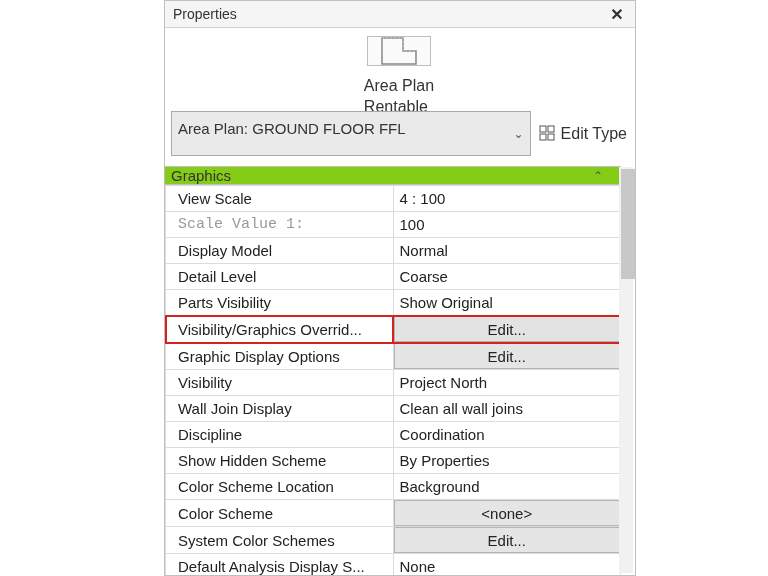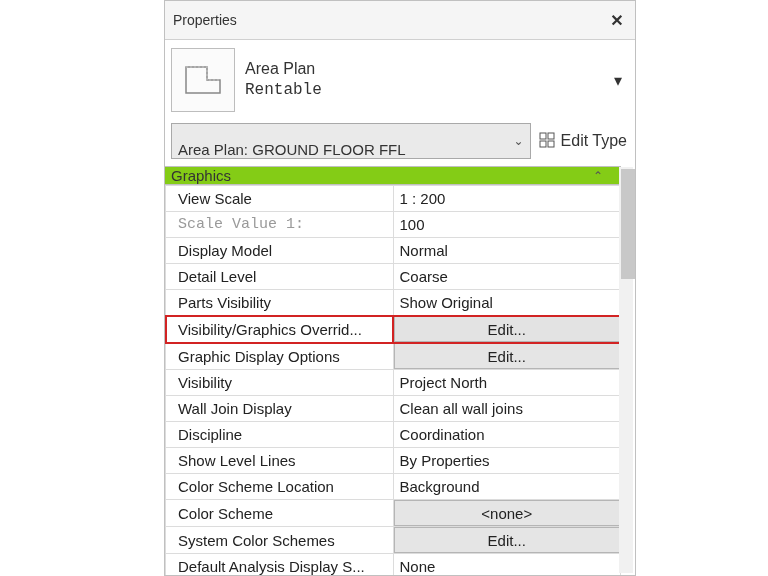--- a/index.html
+++ b/index.html
@@ -16,66 +16,67 @@
       position: absolute;
       left: 164px;
       top: 0;
       width: 472px;
       height: 576px;
       border: 1px solid #c0c0c0;
       background: #fff;
       overflow: hidden;
     }
     .titlebar {
-      height: 39px;
+      height: 27px;
       background: #f5f5f5;
       border-bottom: 1px solid #d0d0d0;
       display: flex;
       align-items: center;
       padding: 0 8px;
       font-size: 14px;
       color: #333;
     }
     .titlebar .title { flex: 1; }
     .titlebar .close {
       width: 20px; height: 20px;
       display: flex; align-items: center; justify-content: center;
       font-size: 16px; font-weight: bold; cursor: pointer;
     }
     .type-selector {
       display: flex;
       align-items: center;
       padding: 8px 8px 8px 6px;
       gap: 10px;
       height: 80px;
+      flex-direction: column;
     }
     .thumb {
       width: 64px; height: 64px;
       border: 1px solid #bdbdbd;
       background: #fbfbfb;
       display: flex; align-items: center; justify-content: center;
       position: relative;
     }
     .thumb svg { width: 36px; height: 28px; }
     .type-label { flex: 1; color: #333; font-size: 16px; line-height: 1.3; }
-    .type-label .line2 { display: block; font-family: Liberation Mono, monospace; }
+    .type-label .line2 { display: block; }
     .type-dd-arrow { width: 18px; text-align: center; color: #333; cursor: pointer; }
 
     .instance-row {
       display: flex; align-items: center;
       padding: 3px 6px;
       gap: 6px;
     }
     .instance-dd {
       flex: 1;
       border: 1px solid #a9a9a9;
       background: #eaeaea;
-      height: 36px;
-      display: flex; align-items: flex-end;
-      padding: 0 6px;
+      height: 45px;
+      display: flex; align-items: flex-start;
+      padding: 8px 6px;
       font-size: 15px;
       color: #333;
       position: relative;
     }
     .instance-dd .dd-arrow {
       position: absolute; right: 6px; top: 50%; transform: translateY(-50%);
       font-size: 12px; color: #555;
     }
     .edit-type {
       display: flex; align-items: center; gap: 4px;
@@ -203,21 +204,21 @@
 
       <div class="group-header">
         <span>Graphics</span>
         <span class="collapse">⌃</span>
       </div>
 
       <table class="prop-table">
         <tbody>
             <tr class="prop-row">
           <td class="prop-label">View Scale</td>
-          <td class="prop-value">1 : 200</td>
+          <td class="prop-value">4 : 100</td>
         </tr>
         <tr class="prop-row">
           <td class="prop-label disabled">Scale Value    1:</td>
           <td class="prop-value">100</td>
         </tr>
         <tr class="prop-row">
           <td class="prop-label">Display Model</td>
           <td class="prop-value">Normal</td>
         </tr>
         <tr class="prop-row">
@@ -246,21 +247,21 @@
         </tr>
         <tr class="prop-row">
           <td class="prop-label">Wall Join Display</td>
           <td class="prop-value">Clean all wall joins</td>
         </tr>
         <tr class="prop-row">
           <td class="prop-label">Discipline</td>
           <td class="prop-value">Coordination</td>
         </tr>
         <tr class="prop-row">
-          <td class="prop-label">Show Level Lines</td>
+          <td class="prop-label">Show Hidden Scheme</td>
           <td class="prop-value">By Properties</td>
         </tr>
         <tr class="prop-row">
           <td class="prop-label">Color Scheme Location</td>
           <td class="prop-value">Background</td>
         </tr>
         <tr class="prop-row">
           <td class="prop-label">Color Scheme</td>
           <td class="btn-cell">
                 <button class="prop-btn">&lt;none&gt;</button>

